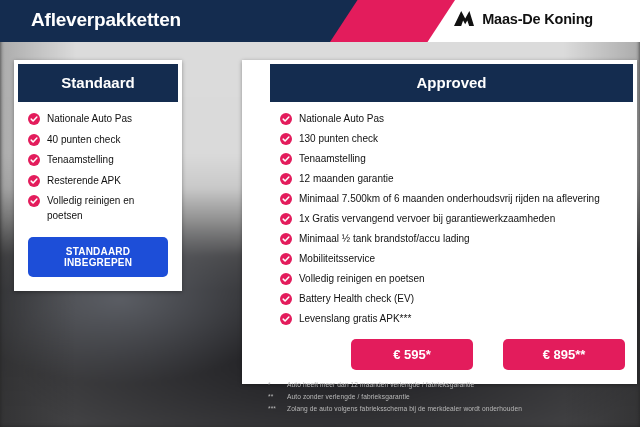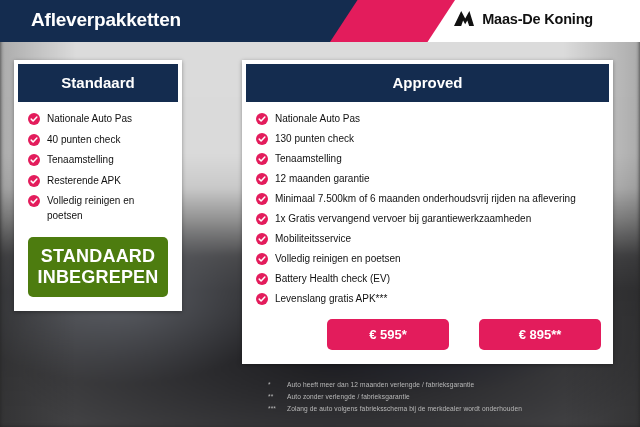--- a/index.html
+++ b/index.html
@@ -95,21 +95,21 @@
     letter-spacing: -0.2px;
   }
 
   
   .card {
     position: absolute;
     background: #ffffff;
     box-shadow: 0 1px 4px rgba(0,0,0,0.35);
   }
   .card-std  { left: 14px;  top: 60px; width: 168px; }
-  .card-appr { left: 242px; top: 60px; width: 371px; }
+  .card-appr { left: 242px; top: 60px; width: 371px; padding-left: 24px; }
 
   .card-head {
     background: #142c4f;
     color: #ffffff;
     text-align: center;
     font-size: 15px;
     font-weight: bold;
     padding: 10px 6px 11px;
     margin: 4px 4px 0 4px;
   }
@@ -142,24 +142,24 @@
   }
 
   
   .btn-std {
     display: block;
     width: 100%;
     margin-top: 14px;
     padding: 9px 6px;
     border: none;
     border-radius: 5px;
-    background: #4d7c0f;
+    background: #1d4ed8;
     color: #ffffff;
     font-family: "Liberation Sans", sans-serif;
-    font-size: 18px;
+    font-size: 10px;
     font-weight: bold;
     letter-spacing: 0.2px;
     cursor: pointer;
   }
   .price-row {
     display: flex;
     justify-content: flex-end;
     gap: 30px;
     margin-top: 12px;
     margin-bottom: 2px;
@@ -305,20 +305,27 @@
             <circle cx="8" cy="8" r="8" fill="#e31c5c"></circle>
             <path d="M4.3 8.2 L6.8 10.7 L11.8 5.3" stroke="#ffffff" stroke-width="2" fill="none" stroke-linecap="round" stroke-linejoin="round"></path>
           </svg>
           <span>1x Gratis vervangend vervoer bij garantiewerkzaamheden</span>
         </li>
         <li>
           <svg class="tick" viewBox="0 0 16 16">
             <circle cx="8" cy="8" r="8" fill="#e31c5c"></circle>
             <path d="M4.3 8.2 L6.8 10.7 L11.8 5.3" stroke="#ffffff" stroke-width="2" fill="none" stroke-linecap="round" stroke-linejoin="round"></path>
           </svg>
+          <span>Minimaal ½ tank brandstof/accu lading</span>
+        </li>
+        <li>
+          <svg class="tick" viewBox="0 0 16 16">
+            <circle cx="8" cy="8" r="8" fill="#e31c5c"></circle>
+            <path d="M4.3 8.2 L6.8 10.7 L11.8 5.3" stroke="#ffffff" stroke-width="2" fill="none" stroke-linecap="round" stroke-linejoin="round"></path>
+          </svg>
           <span>Mobiliteitsservice</span>
         </li>
         <li>
           <svg class="tick" viewBox="0 0 16 16">
             <circle cx="8" cy="8" r="8" fill="#e31c5c"></circle>
             <path d="M4.3 8.2 L6.8 10.7 L11.8 5.3" stroke="#ffffff" stroke-width="2" fill="none" stroke-linecap="round" stroke-linejoin="round"></path>
           </svg>
           <span>Volledig reinigen en poetsen</span>
         </li>
         <li>

